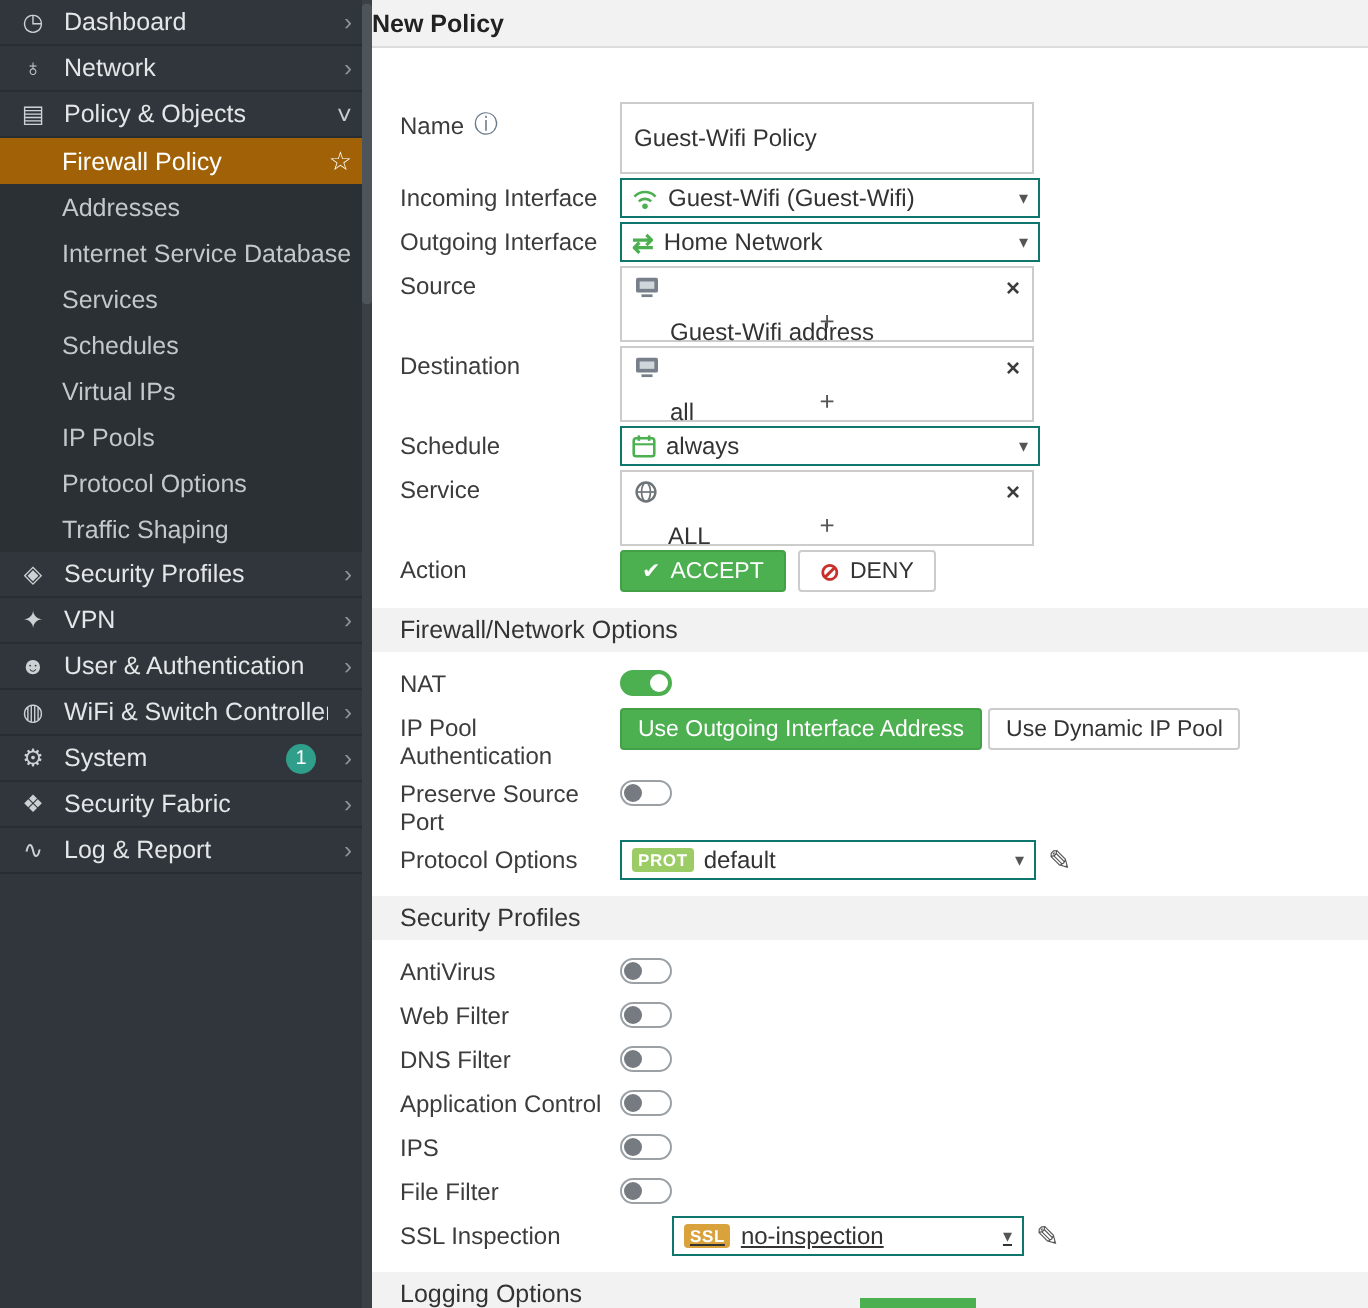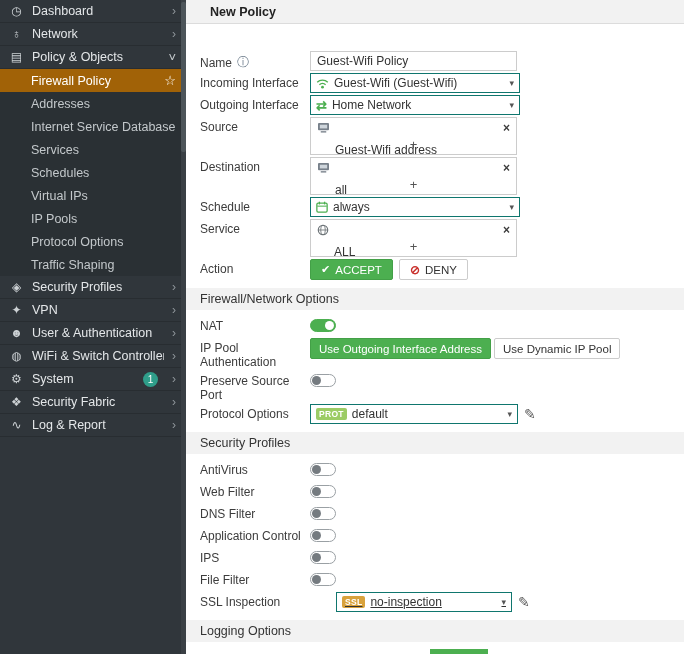--- a/index.html
+++ b/index.html
@@ -22,28 +22,28 @@
   .badge-num { margin-left: auto; min-width: 15px; height: 15px; border-radius: 8px; background: #2f9e8a;
                color: #fff; font-size: 10px; display: flex; align-items: center; justify-content: center; padding: 0 3px; }
   .badge-num + .s-chev { margin-left: 6px; }
   .s-filler { flex: 1; background: #30363b; }
   .s-scroll { position: absolute; top: 0; right: 0; width: 5px; height: 100%; background: #3a4045; }
   .s-thumb { position: absolute; top: 2px; right: 0; width: 5px; height: 150px; background: #4d555a; border-radius: 2px; }
 
   
   .main { position: relative; flex: 1; background: #fff; overflow: hidden; }
   .page-header { height: 24px; background: #f2f2f2; border-bottom: 1px solid #dcdcdc;
-                 display: flex; align-items: center; padding: 0 24px; font-weight: bold; font-size: 12.5px; color: #222; }
+                 display: flex; align-items: center; padding: 0 0; font-weight: bold; font-size: 12.5px; color: #222; }
   .form { padding-top: 27px; }
   .row { display: flex; align-items: flex-start; padding: 0 14px; margin-bottom: 2px; min-height: 20px; }
   .lbl { width: 110px; flex-shrink: 0; padding-top: 3px; color: #3c3c3c; display: flex; align-items: center; gap: 5px; }
   .info { color: #6b7b8a; font-size: 12px; }
   .ctrl { display: flex; align-items: center; gap: 6px; }
 
-  .txt { width: 207px; height: 20px; border: 1px solid #ccc; padding: 0 6px;
+  .txt { width: 207px; height: 36px; border: 1px solid #ccc; padding: 0 6px;
          font: 12px "Liberation Sans", sans-serif; color: #333; outline: none; }
   .dd { width: 210px; height: 20px; border: 1px solid #0f766e; background: #fff;
         display: flex; align-items: center; padding: 0 5px; gap: 5px; cursor: pointer; }
   .dd-text { flex: 1; font-size: 12px; color: #333; white-space: nowrap; overflow: hidden; }
   .caret { color: #555; font-size: 9px; padding-left: 2px; }
   .icn { display: inline-flex; align-items: center; flex-shrink: 0; }
   .swap-glyph { color: #4caf50; font-size: 13px; font-weight: bold; line-height: 1; }
 
   .msbox { width: 207px; border: 1px solid #ccc; background: #fff; }
   .ms-entry { display: flex; align-items: center; gap: 5px; padding: 0 6px; height: 19px; }

